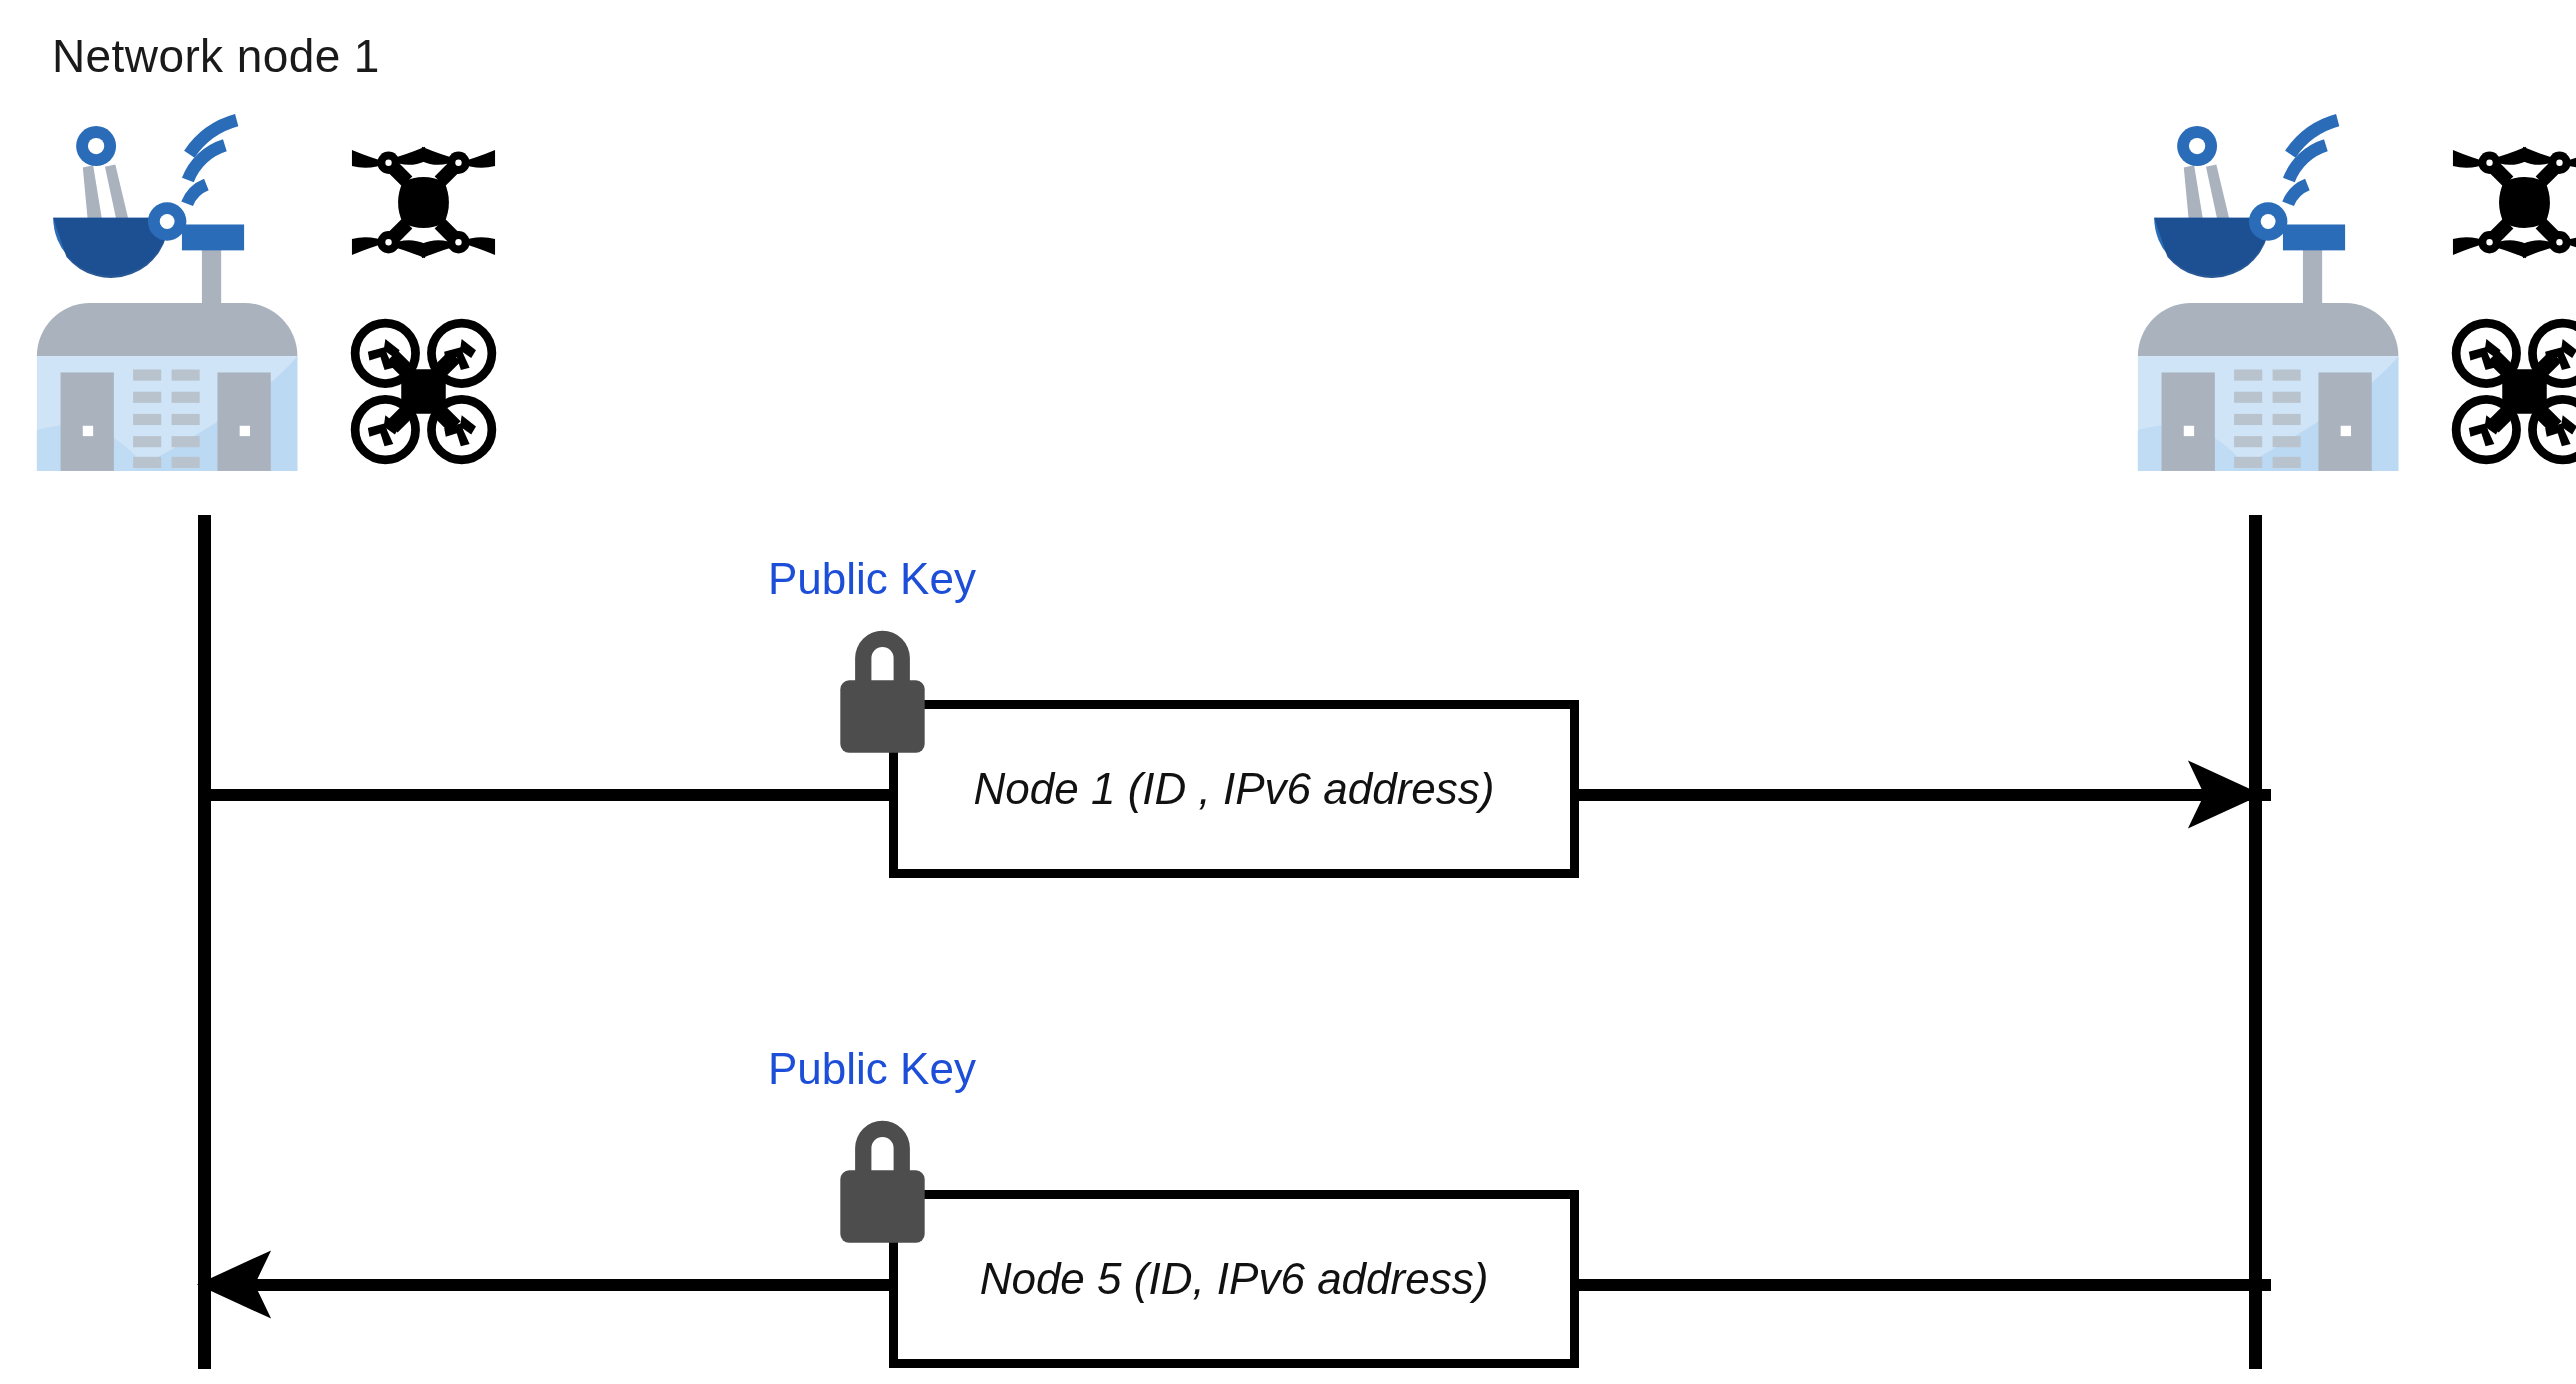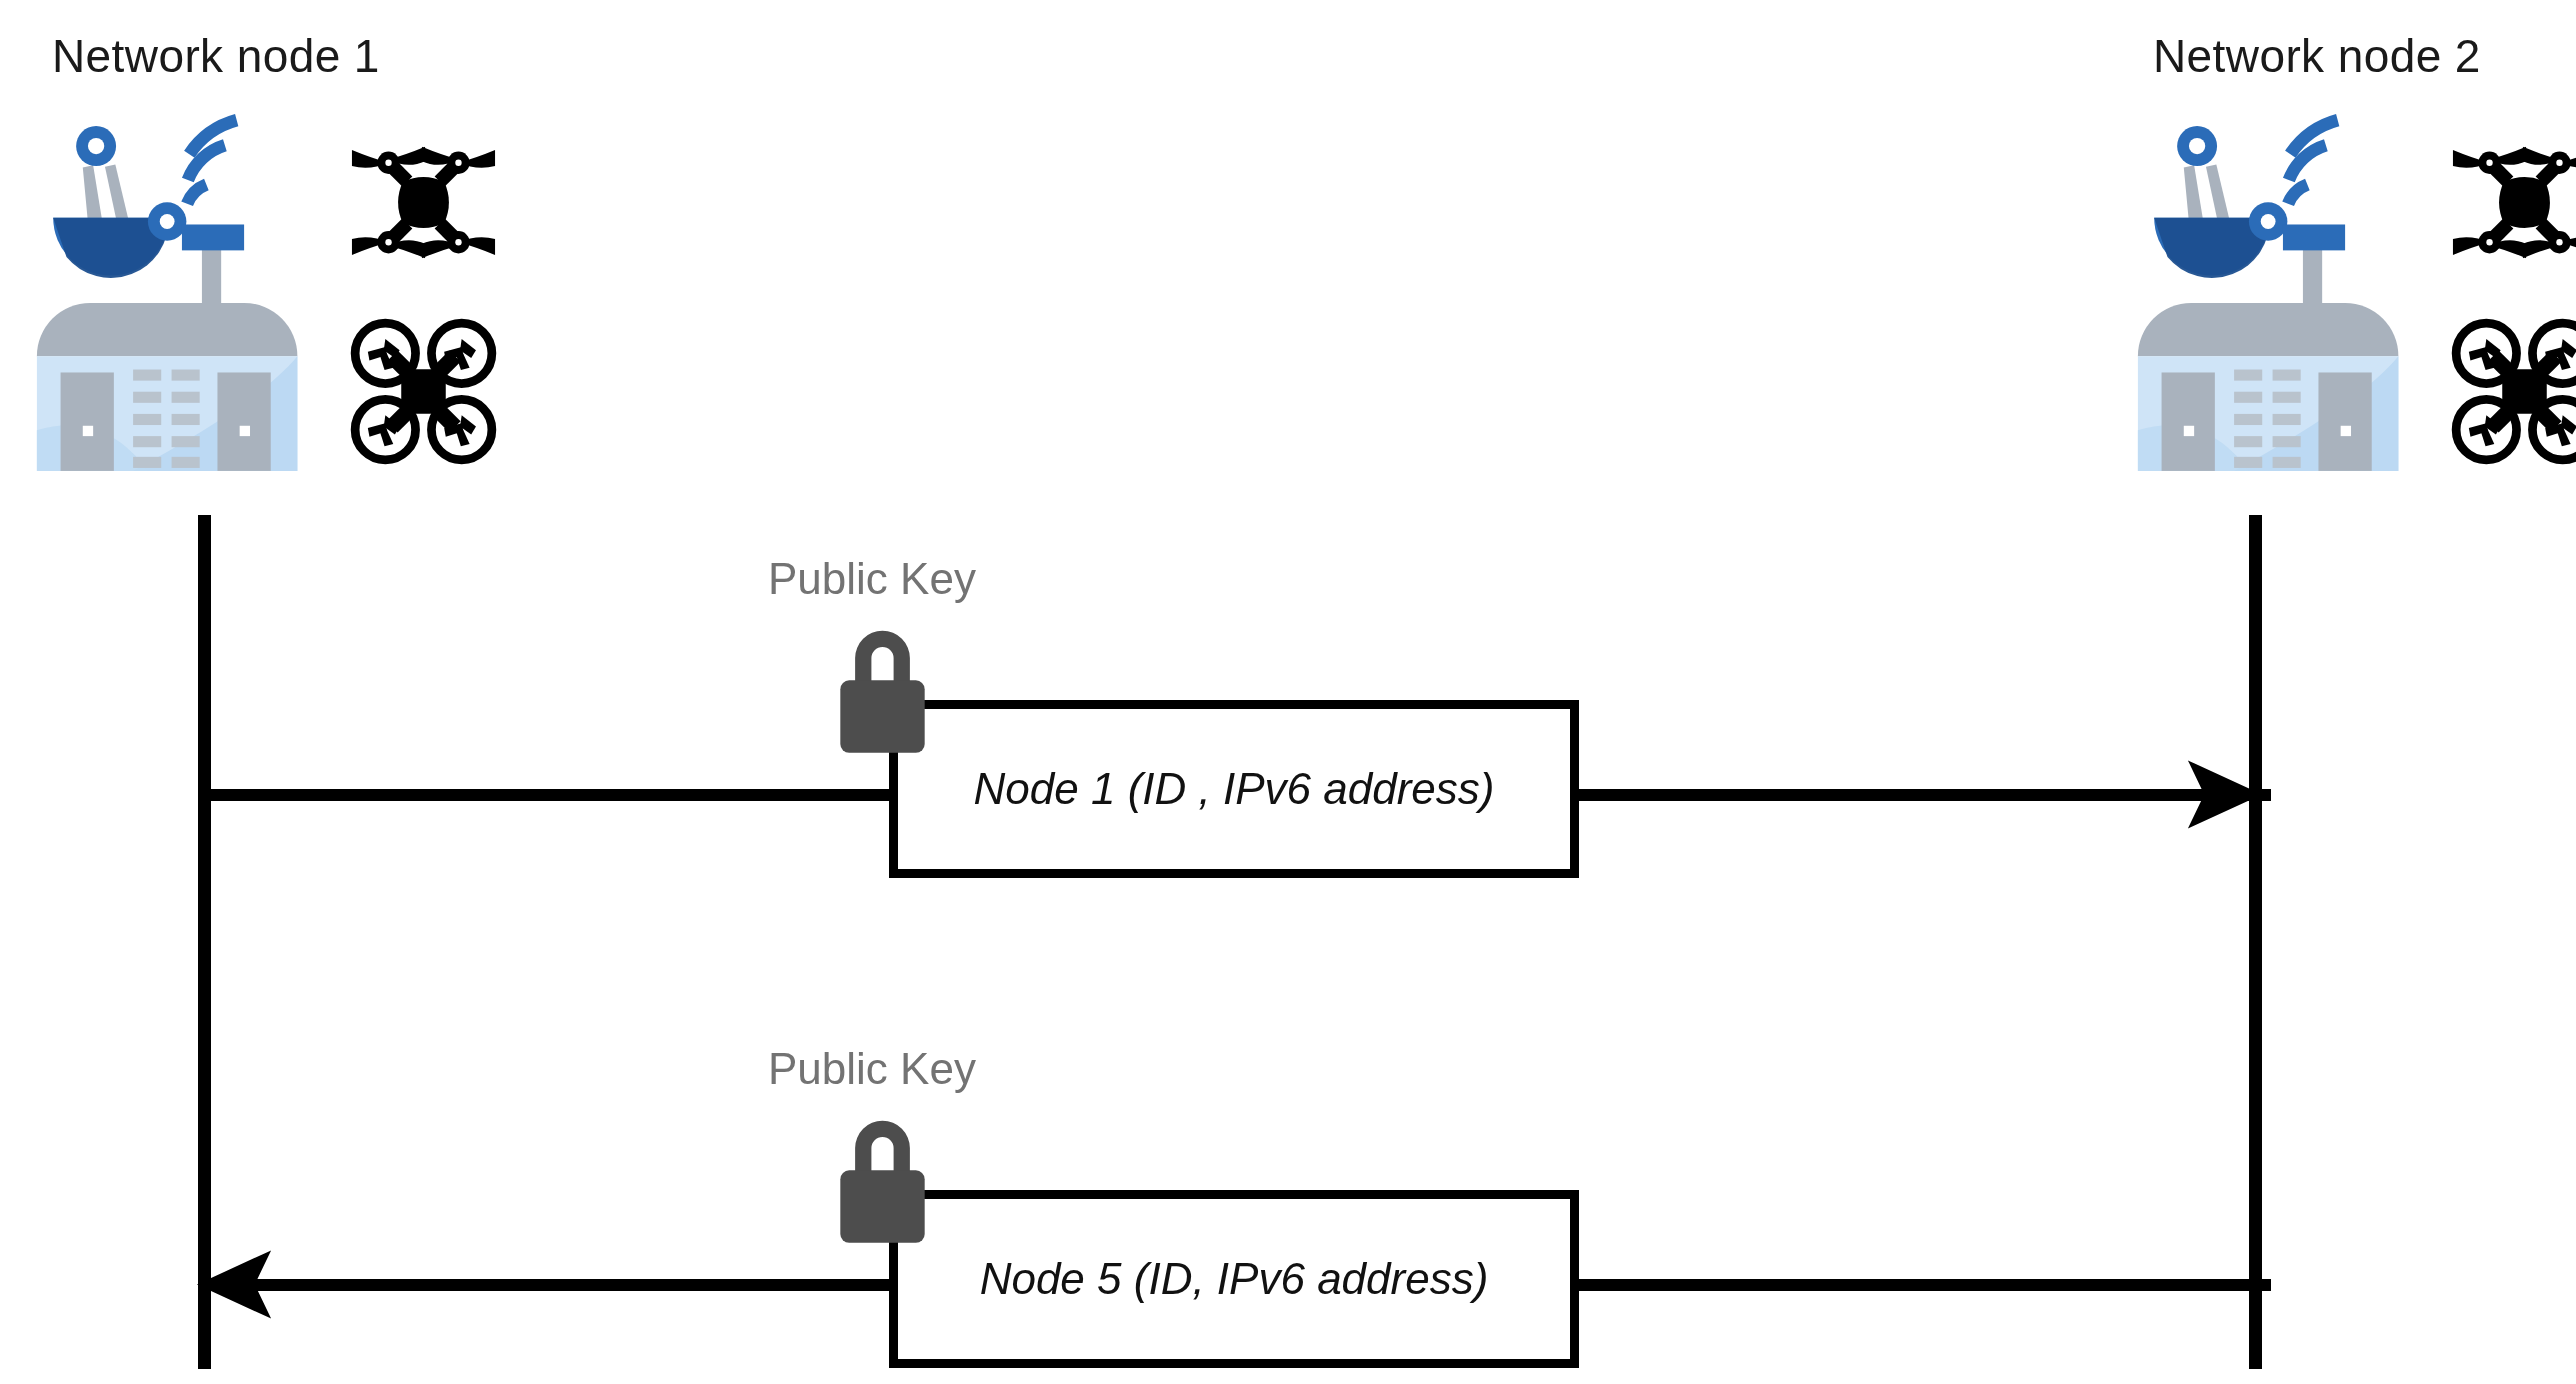--- a/index.html
+++ b/index.html
@@ -126,21 +126,21 @@
     width: 111px;
     height: 141px;
   }
   .padlock svg { display:block; width:100%; height:100%; }
 
   .pk-label {
     position: absolute;
     left: 768px;
     top: 13.3px;
     font-size: 44px;
-    color: #737373;
+    color: #1d4ed8;
     white-space: nowrap;
   }
 </style>
 </head>
 <body>
 
 <div id="stage">
 
   <div class="node-cluster left">
     <div class="node-title">Network node 1</div>
@@ -244,21 +244,20 @@
           <path d="M52 144 l10 22 l-11 3 l-7 -22 Z"></path>
           <path d="M148 130 l18 14 l-6 10 l-14 -10 Z"></path>
           <path d="M148 140 l-22 6 l2 11 l22 -7 Z"></path>
           <path d="M148 144 l10 22 l-11 3 l-7 -22 Z"></path>
         </g>
       </svg>
     </div>
   </div>
 
   <div class="node-cluster right">
-    <div class="node-title">Network node 2</div>
 
     <div class="station">
       <svg viewBox="0 0 420 500" xmlns="http://www.w3.org/2000/svg">
         <path d="M90 160 L82 75 L96 72 L110 158 Z" fill="#a9b2bd"></path>
         <path d="M130 158 L112 74 L126 71 L146 155 Z" fill="#a9b2bd"></path>
         <path d="M42 143 H198 A78 78 0 0 1 42 143 Z" fill="#2b6cb8"></path>
         <path d="M42 143 H198 A78 78 0 0 1 60 196 Z" fill="#1c4f8f" opacity="0.95"></path>
         <circle cx="100" cy="46" r="27" fill="#2b6cb8"></circle>
         <circle cx="100" cy="46" r="11" fill="#ffffff"></circle>
         <circle cx="196" cy="148" r="26" fill="#2b6cb8"></circle>

